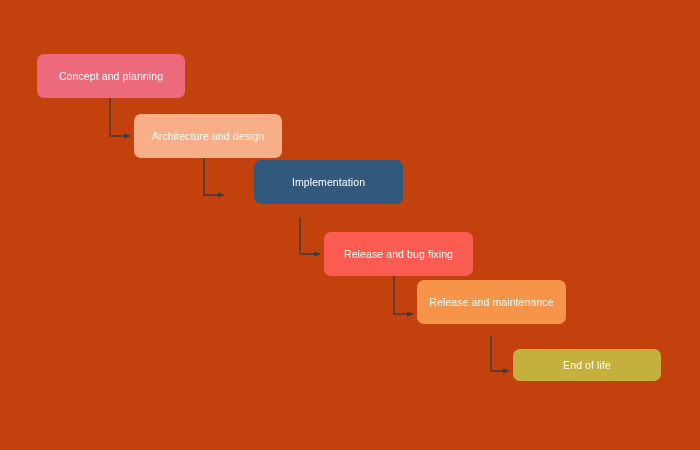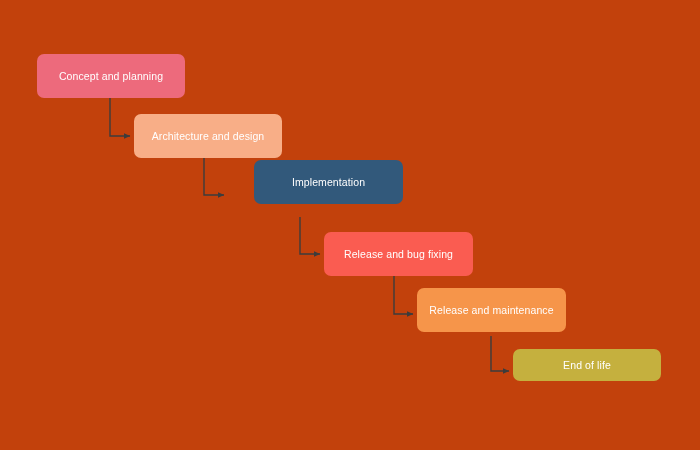--- a/index.html
+++ b/index.html
@@ -76,21 +76,21 @@
   </div>
 
   <div class="stage-box" style="left: 228px; top: 160px; width: 149px; height: 44px; background: rgb(50, 89, 123); color: rgb(255, 255, 255); margin-left: 26px;">
     <span class="stage-label">Implementation</span>
   </div>
 
   <div class="stage-box" style="left: 324px; top: 232px; width: 149px; height: 44px; background: rgb(250, 92, 81); color: rgb(255, 255, 255);">
     <span class="stage-label">Release and bug fixing</span>
   </div>
 
-  <div class="stage-box" style="left: 417px; top: 288px; width: 149px; height: 44px; background: rgb(246, 149, 74); color: rgb(255, 255, 255);">
+  <div class="stage-box" style="left: 417px; top: 280px; width: 149px; height: 44px; background: rgb(246, 149, 74); color: rgb(255, 255, 255);">
     <span class="stage-label">Release and maintenance</span>
   </div>
 
   <div class="stage-box" style="left: 513px; top: 349px; width: 148px; height: 32px; background: rgb(197, 176, 62); color: rgb(255, 255, 255);">
     <span class="stage-label">End of life</span>
   </div>
 
 </div>
 
 </body></html>

